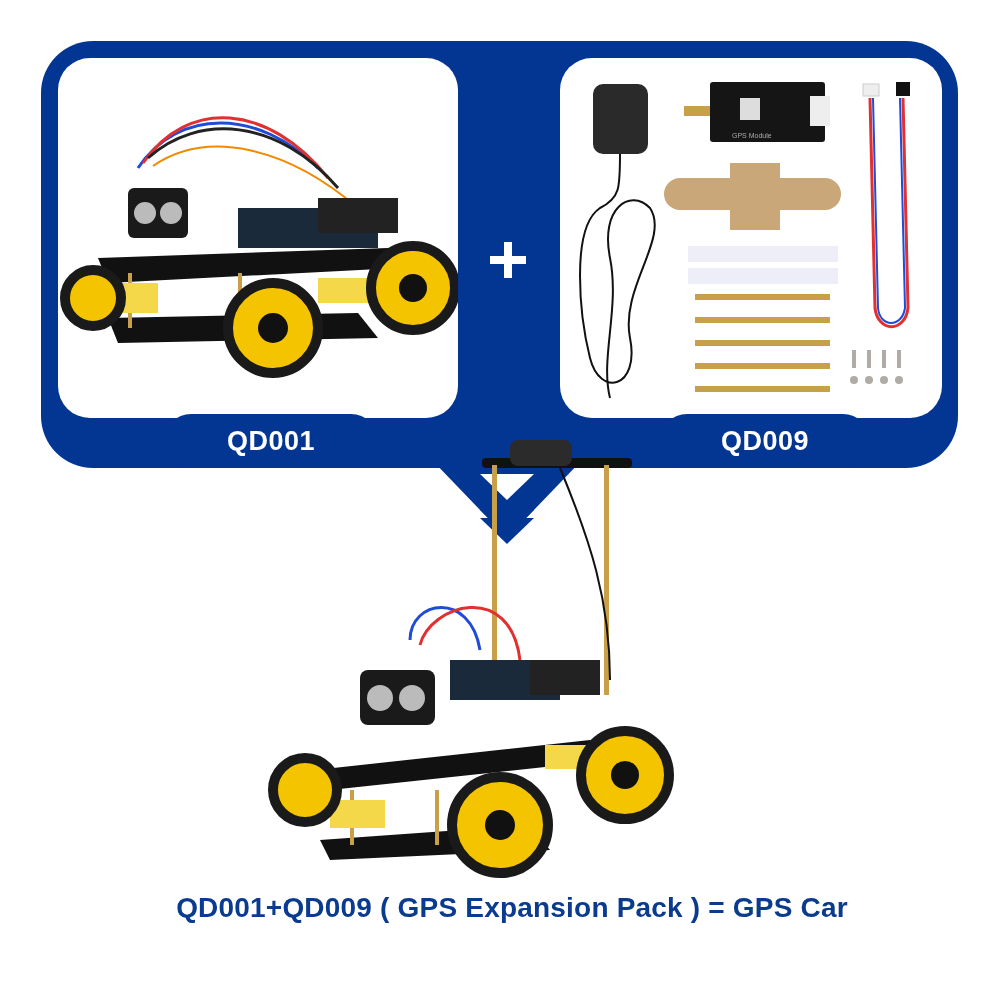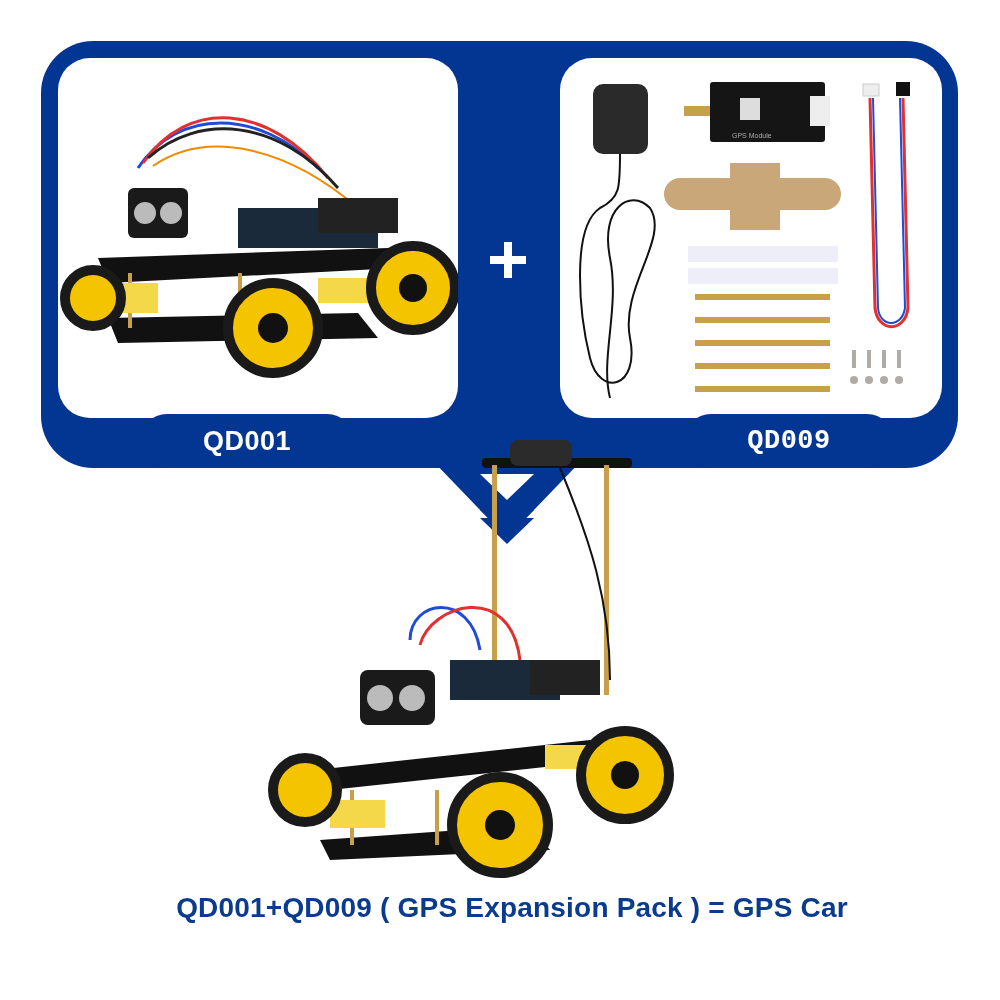--- a/index.html
+++ b/index.html
@@ -16,22 +16,22 @@
       position: absolute; background: #ffffff; border-radius: 32px; overflow: hidden;
     }
     #panel-left { left: 58px; top: 58px; width: 400px; height: 360px; }
     #panel-right { left: 560px; top: 58px; width: 382px; height: 360px; }
 
     .pill {
       position: absolute; top: 414px; height: 54px; background: #033593;
       border-radius: 27px; color: #fff; font-weight: bold; font-size: 27px;
       display: flex; align-items: center; justify-content: center; letter-spacing: 0.5px;
     }
-    #pill-left { left: 140px; width: 214px; text-align: center; }
-    #pill-right { left: 684px; width: 210px; font-family: Liberation Mono, monospace; }
+    #pill-left { left: 164px; width: 214px; text-align: center; }
+    #pill-right { left: 660px; width: 210px; }
 
     .plus {
       position: absolute; left: 488px; top: 240px; width: 40px; height: 40px;
     }
     .plus::before, .plus::after { content: ""; position: absolute; background: #fff; }
     .plus::before { left: 16px; top: 2px; width: 8px; height: 36px; }
     .plus::after { left: 2px; top: 16px; width: 36px; height: 8px; }
 
     .funnel {
       position: absolute; left: 0; top: 0; width: 1000px; height: 1000px; pointer-events: none;

